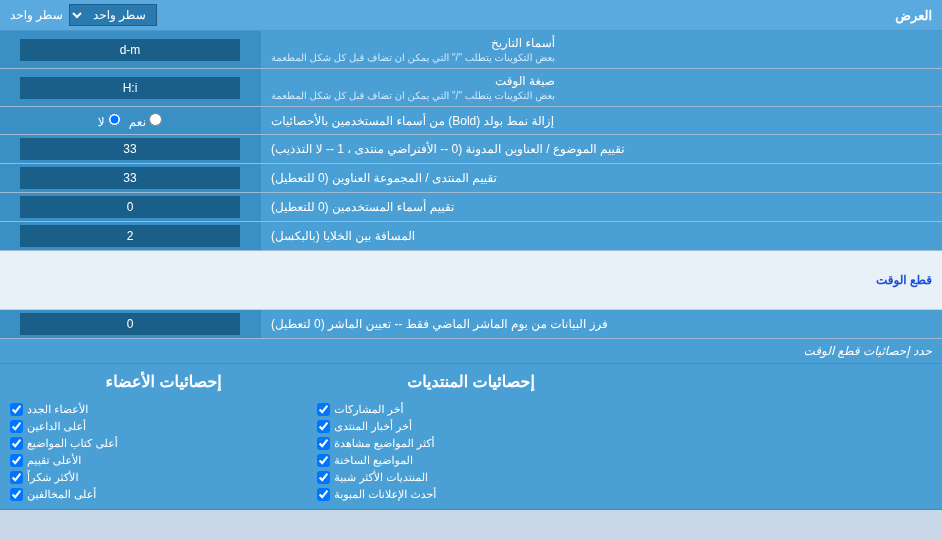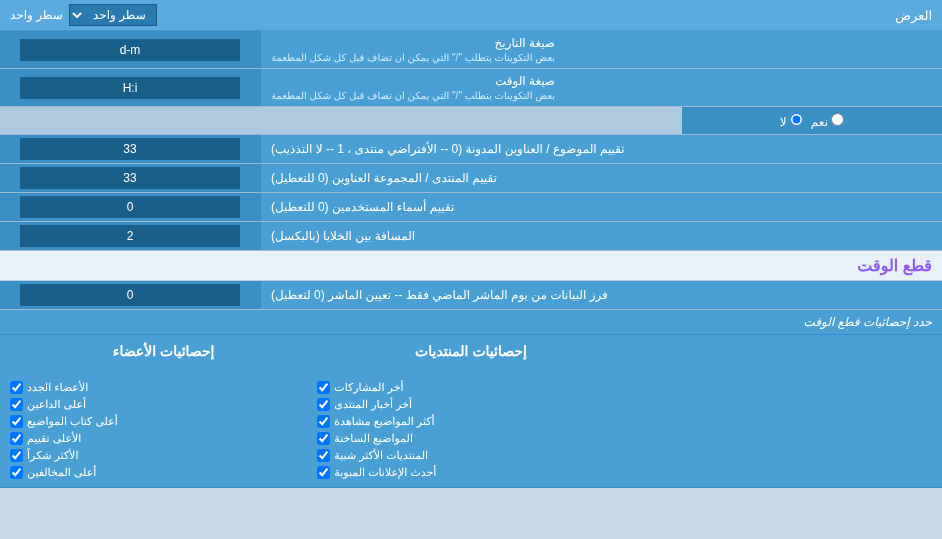--- a/index.html
+++ b/index.html
@@ -92,66 +92,66 @@
     }
     .checkbox-col {
       flex: 1;
       display: flex;
       flex-direction: column;
       gap: 4px;
     }
     .checkbox-col-header {
       color: #fff;
       font-weight: bold;
-      font-size: 14px;
-      margin-bottom: 18px;
+      font-size: 16px;
+      margin-bottom: 8px;
       text-align: center;
     }
     .checkbox-item {
       display: flex;
       align-items: flex-end;
       gap: 4px;
       color: #fff;
       font-size: 11px;
       justify-content: flex-end;
     }
     .checkbox-item input[type="checkbox"] {
       margin: 0;
     }
     .section-title-row {
       background: #e8f0f8;
-      color: #8b5cf6;
+      color: #1d4ed8;
       font-weight: bold;
       text-align: right;
-      padding: 5px 10px;
+      padding: 22px 10px;
       border-bottom: 1px solid #c0d0e0;
-      font-size: 16px;
+      font-size: 12px;
     }
   </style>
 </head>
 <body>
 
 <div class="main-container">
 
   <div class="header-row">
-    <div style="color:#fff;font-weight:normal;font-size:13px;">العرض</div>
+    <div style="color:#fff;font-weight:bold;font-size:13px;">العرض</div>
     <div style="display:flex;align-items:center;gap:6px;">
       <select class="dropdown-select">
         <option>سطر واحد</option>
         <option>سطرين</option>
         <option>ثلاثة أسطر</option>
       </select>
       <span style="color:#fff;font-size:12px;">سطر واحد</span>
     </div>
   </div>
 
   <div class="row">
     <div class="row-label">
       <div>
-        <div>صيغة التاريخ</div>
+        <div>أسماء التاريخ</div>
         <small>بعض التكوينات يتطلب "/" التي يمكن ان تضاف قبل كل شكل المطعمة</small>
       </div>
     </div>
     <div class="row-input">
       <input type="text" value="d-m" style="text-align: center;">
     </div>
   </div>
 
   <div class="row">
     <div class="row-label">
@@ -159,20 +159,23 @@
         <div>صيغة الوقت</div>
         <small>بعض التكوينات يتطلب "/" التي يمكن ان تضاف قبل كل شكل المطعمة</small>
       </div>
     </div>
     <div class="row-input">
       <input type="text" value="H:i" style="text-align: center;">
     </div>
   </div>
 
   <div class="row">
+    <div class="row-label">
+      <div>إزالة نمط بولد (Bold) من أسماء المستخدمين بالأحصائيات</div>
+    </div>
     <div class="row-input">
       <div class="radio-group">
         <label>
           <input type="radio" name="bold_remove" value="yes" style="">
           <span>نعم</span>
         </label>
         <label>
           <input type="radio" name="bold_remove" value="no" checked="" style="">
           <span>لا</span>
         </label>

